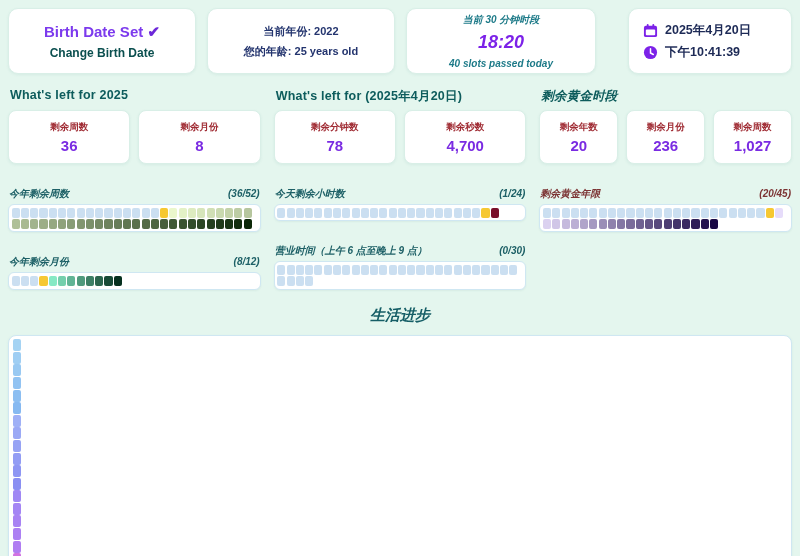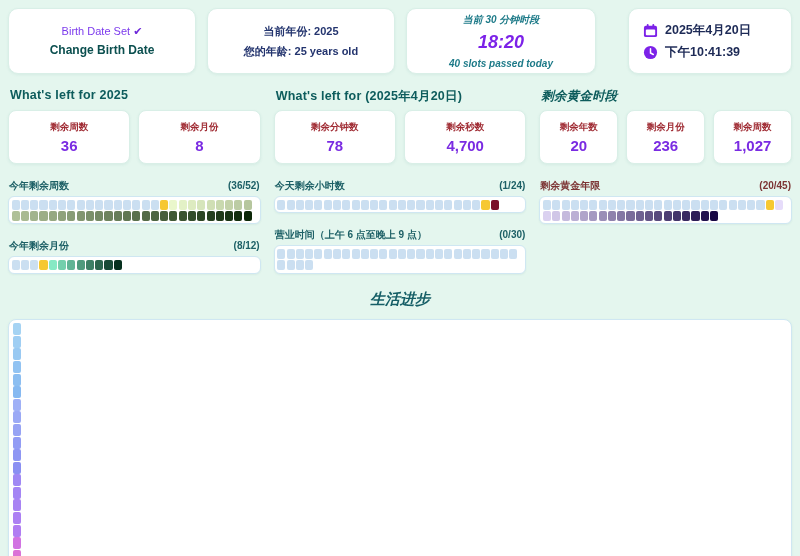--- a/index.html
+++ b/index.html
@@ -5,41 +5,41 @@
   * { margin:0; padding:0; box-sizing:border-box; }
   html,body { width:800px; height:556px; overflow:hidden; }
   body { background:#e4f6ee; font-family:"Liberation Sans", sans-serif; color:#173f46; }
   .wrap { padding:8px; }
 
   
   .toprow { display:flex; gap:11px; align-items:stretch; }
   .card { background:#fff; border:1px solid #d9efe7; border-radius:10px; box-shadow:0 1px 3px rgba(40,120,110,.08); }
   .tcard { height:66px; display:flex; flex-direction:column; justify-content:center; align-items:center; gap:5px; padding:6px 10px; }
   .c1 { width:188px; } .c2 { width:188px; } .c3 { width:190px;font-style:italic; } .c4 { width:164px; margin-left:auto; align-items:flex-start; padding-left:14px;justify-content:center;}
-  .bstatus { color:#7c3aed; font-size:11px; font-weight:normal; }
+  .bstatus { color:#7c3aed; font-size:15px; font-weight:bold; }
   .bstatus .chk { color:#6d28d9; }
   .bbtn { color:#0b4f4f; font-size:12px; font-weight:bold; background:none; border:none; cursor:pointer; font-family:inherit; }
   .navy { color:#23346e; font-size:11px; font-weight:bold; }
   .tealtxt { color:#1d7a88; font-size:10px; font-weight:bold; }
   .slot-time { color:#7c22e8; font-size:18px; font-weight:bold; }
   .dline { display:flex; align-items:center; gap:7px; color:#1d2a56; font-size:12.5px; font-weight:bold; }
   .icon16 { width:15px; height:15px; display:inline-block; }
 
   
   .secrow { display:flex; gap:13px; margin-top:12px; }
   .seccol { flex:1; min-width:0; }
   .sechead { font-size:12.5px; font-weight:bold; color:#0d5c5c; letter-spacing:.2px; margin:2px 0 7px 2px; height:15px;}
   .sechead.kai { font-family:"DejaVu Serif", serif; font-style:italic; }
   .statrow { display:flex; gap:8px; }
   .scard { flex:1; height:54px; display:flex; flex-direction:column; align-items:center; justify-content:center; gap:3px; border-radius:8px; }
   .slabel { font-size:9.5px; font-weight:bold; color:#a02c34; }
   .svalue { font-size:15px; font-weight:bold; color:#7a2be2; }
 
   
-  .barblock { margin-top:15px; }
+  .barblock { margin-top:23px;font-style:italic; }
   .barhead { display:flex; justify-content:space-between; align-items:baseline; margin:0 1px 3px 1px; }
   .barlabel { font-size:10px; font-weight:bold; }
   .barcount { font-size:10px; font-weight:bold; }
   .teal { color:#1d6066; } .maroon { color:#7c3434; }
   .barbox { background:#fff; border:1px solid #cfe7f2; border-radius:6px; padding:2px; display:flex; flex-wrap:wrap; align-content:flex-start; box-shadow:0 1px 2px rgba(40,120,110,.07); }
   .cell { border-radius:2px; margin:0.6px; }
   .small .cell { width:8.1px; height:10px; }
 
   
   .lifetitle { text-align:center; font-family:"DejaVu Serif", serif; font-style:italic; font-weight:bold; font-size:15px; color:#155e66; margin:16px 0 6px 0; }
@@ -56,21 +56,21 @@
 <body>
 
 <div class="wrap">
 
   <div class="toprow">
     <div class="card tcard c1">
       <div class="bstatus"><span>Birth Date Set</span> <span class="chk">✔</span></div>
       <button class="bbtn">Change Birth Date</button>
     </div>
     <div class="card tcard c2">
-      <div class="navy">当前年份: 2025</div>
+      <div class="navy">当前年份: 2022</div>
       <div class="navy">您的年龄: 25 years old</div>
     </div>
     <div class="card tcard c3">
       <div class="tealtxt">当前 30 分钟时段</div>
       <div class="slot-time">18:20</div>
       <div class="tealtxt">40 slots passed today</div>
     </div>
     <div class="card tcard c4">
       <div class="dline">
         <span class="icon16">

